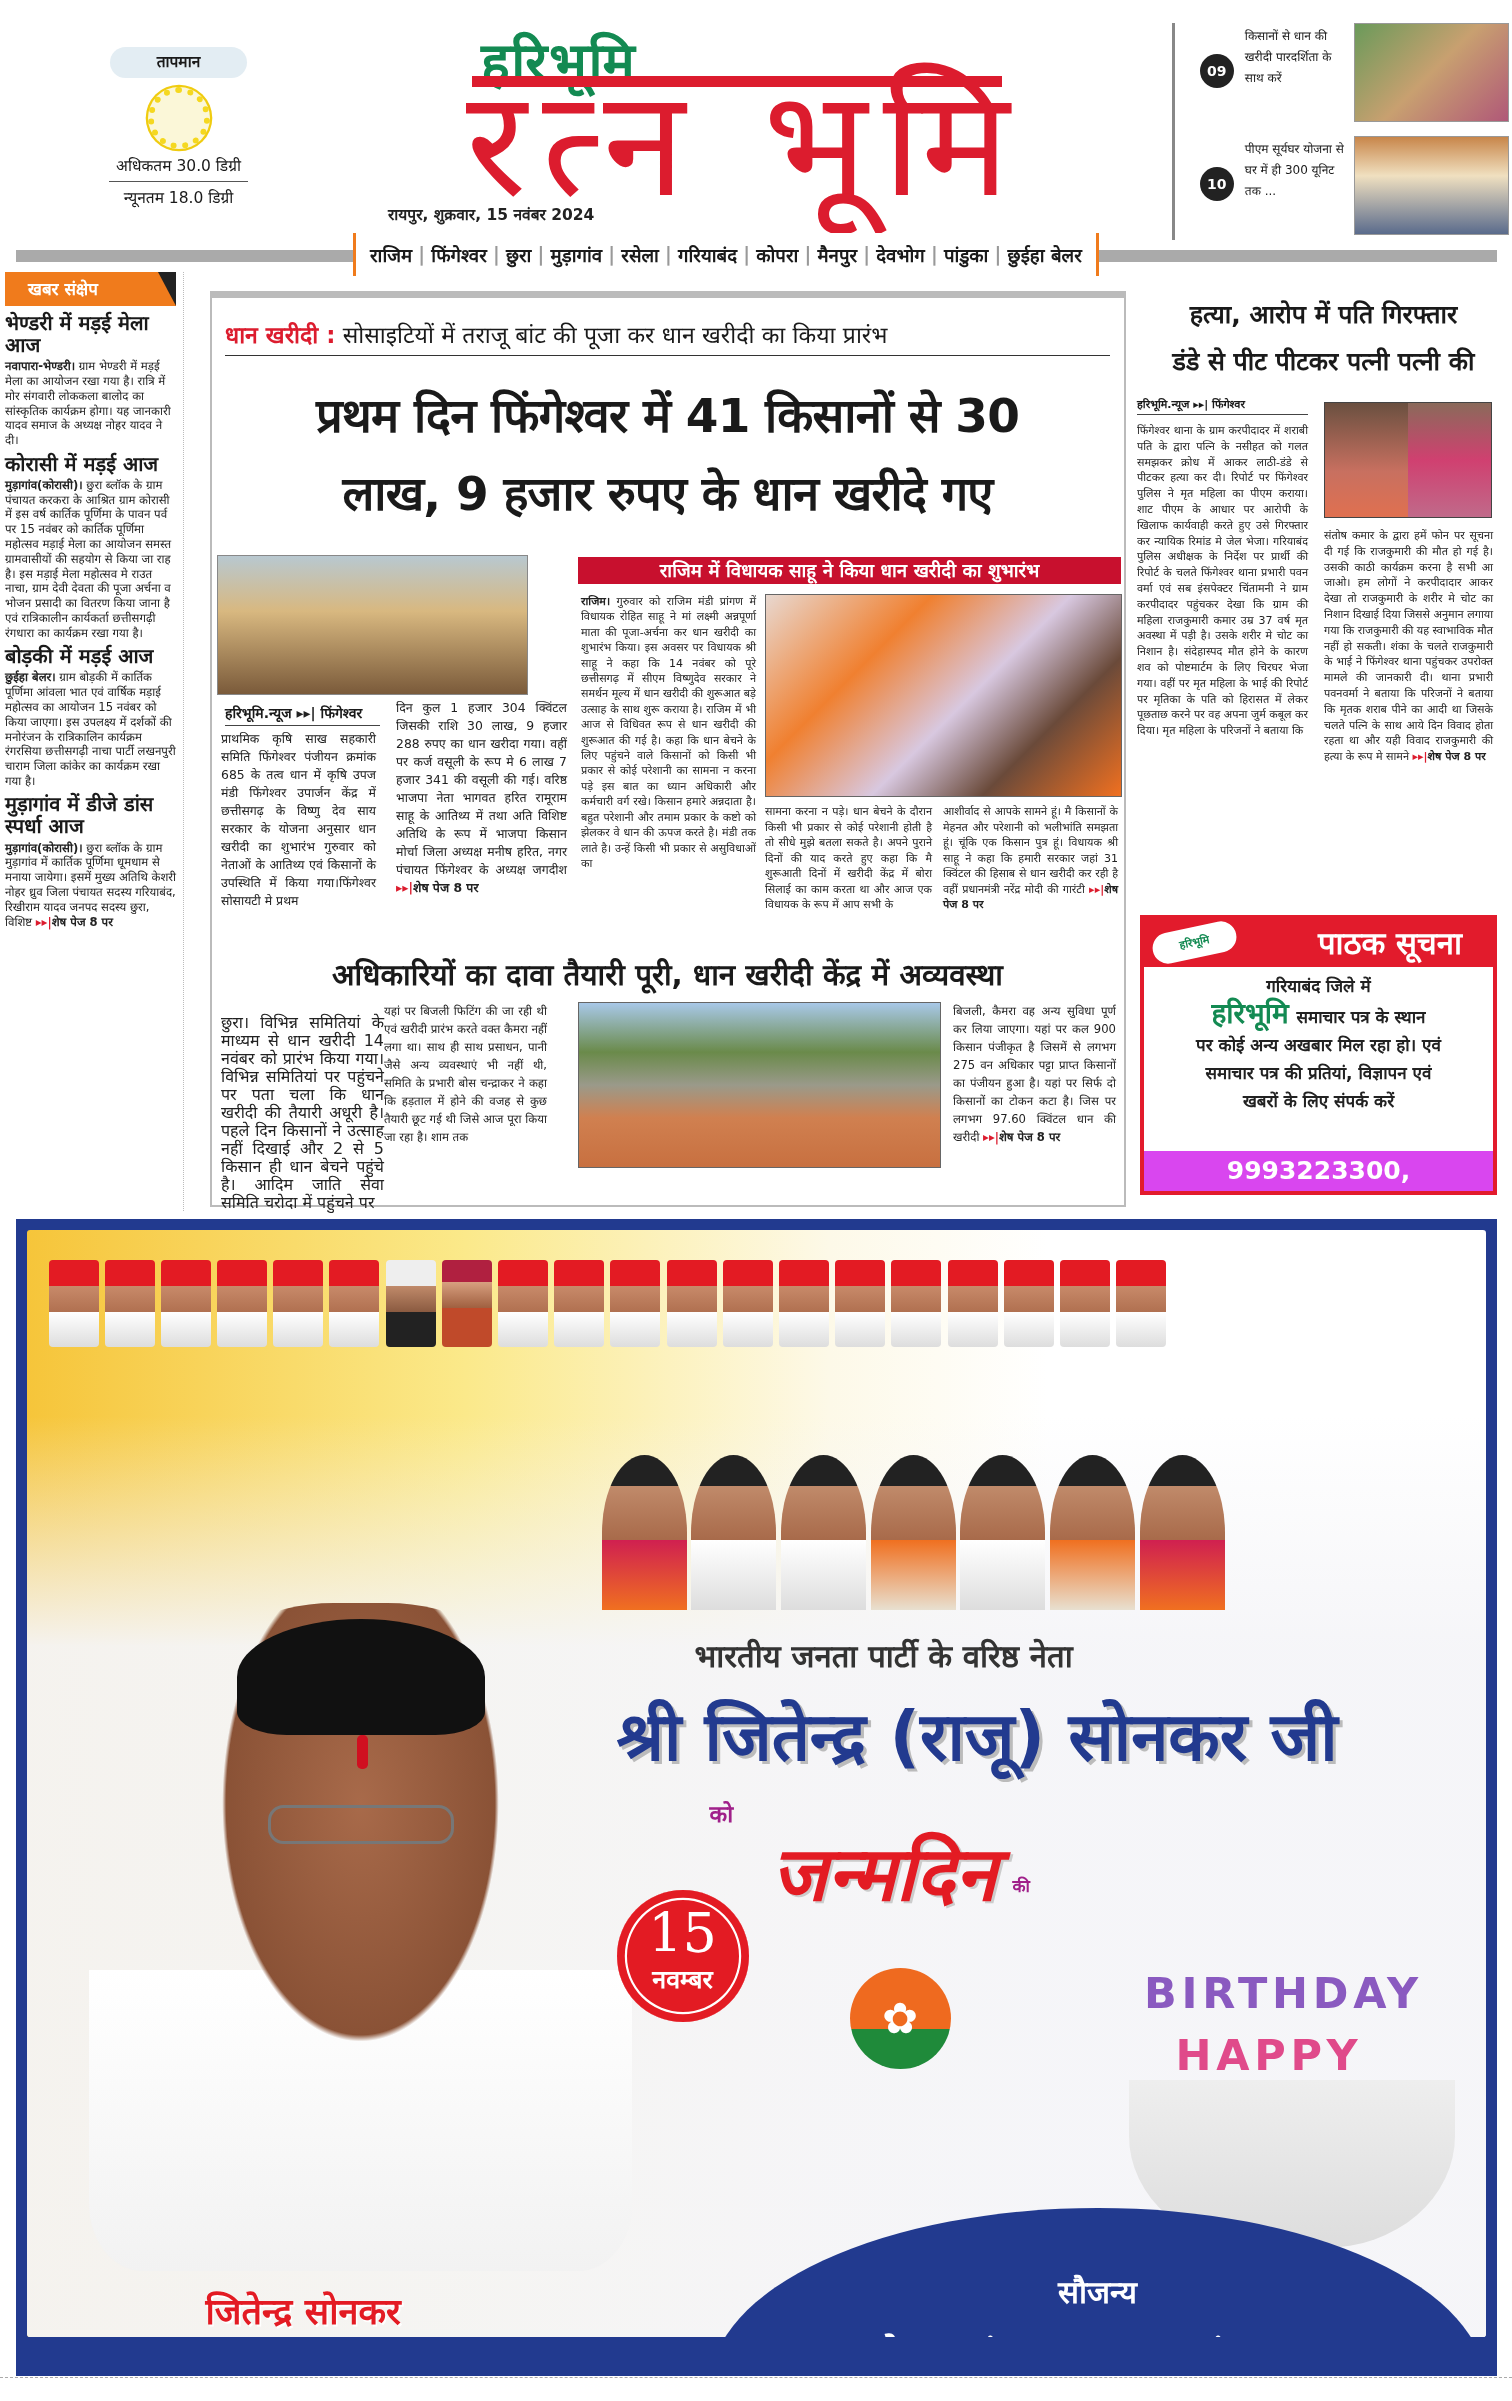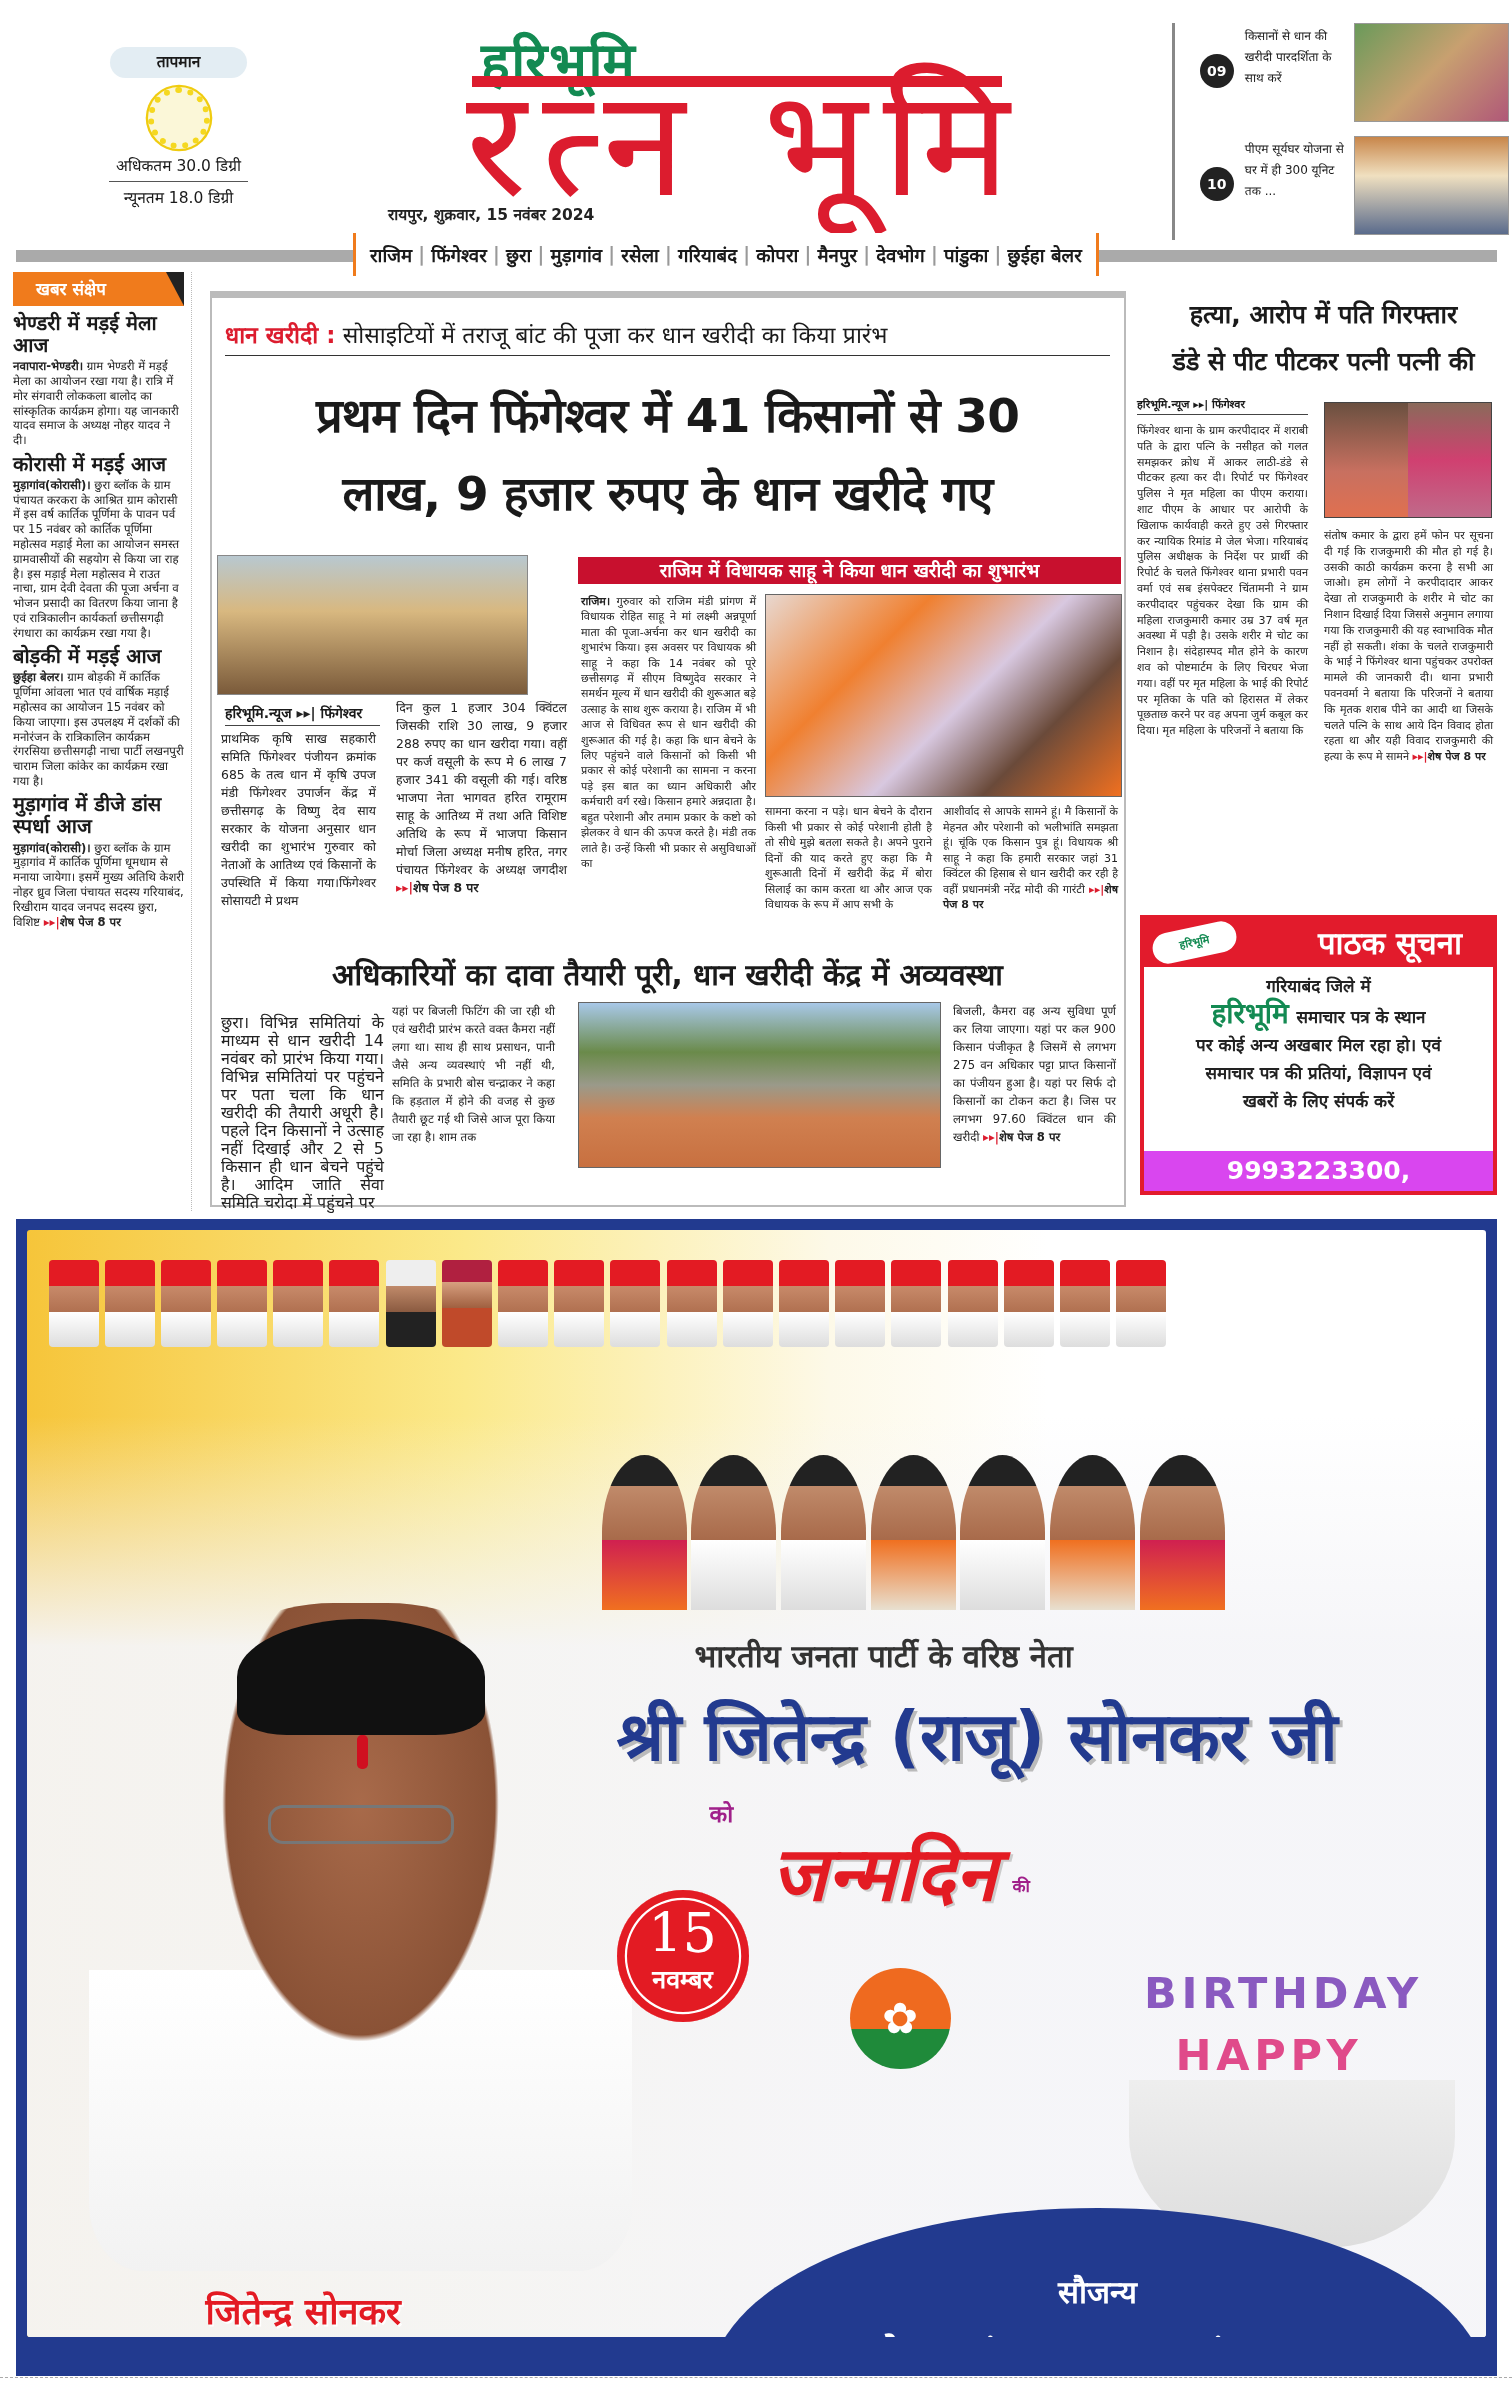--- a/index.html
+++ b/index.html
@@ -20,21 +20,21 @@
 .teaser .num{position:absolute;left:17px;top:31px;width:34px;height:34px;border-radius:50%;background:#222;color:#fff;font-weight:bold;font-size:14px;text-align:center;line-height:34px}
 .teaser .txt{position:absolute;left:62px;top:3.1px;width:109px;font-size:12px;line-height:21px}
 .teaser .img{position:absolute;left:171px;top:0;width:155px;height:99px;background:linear-gradient(135deg,#6a9a5a,#c8a070 50%,#b05878);border:0.8px solid #999}
 .teaser .img.b{background:linear-gradient(180deg,#c8864a,#f0e0c0 40%,#5a6b8c)}
 
 .navbar-line{left:15.5px;top:250px;width:1481px;height:12.4px;background:#aaa}
 .nav{left:353px;top:233px;height:43px;background:#fff;border-left:3.1px solid #f07b1c;border-right:3.1px solid #f07b1c;padding:0 7.8px;display:flex;align-items:center;font-weight:bold;font-size:18.6px}
 .nav span.item{padding:0 6.2px}
 .nav span.sep{color:#999}
 
-.leftcol{left:13px;top:272px;width:179px;height:939px;border-right:0.8px dotted #bbb;padding-right:6.2px}
+.leftcol{left:5px;top:272px;width:179px;height:939px;border-right:0.8px dotted #bbb;padding-right:6.2px}
 .brief-head{background:#f07b1c;color:#fff;font-weight:bold;font-size:17px;height:34px;line-height:34px;padding-left:23px;position:relative;width:171px;margin-bottom:6.2px}
 .brief-head:after{content:"";position:absolute;right:0;top:0;border-top:34px solid #222;border-left:18.6px solid transparent}
 .brief h3{font-size:20px;line-height:22px;margin:4.7px 0 3.1px}
 .brief p{font-size:11.6px;line-height:14.8px;color:#222}
 .brief p b{font-weight:bold}
 
 .mainbox{left:210px;top:291px;width:916px;height:916px;border:2.3px solid #bbb;border-top:7.8px solid #bbb}
 .kicker{left:225px;top:318px;width:885px;font-size:23px;border-bottom:1.6px solid #333;padding-bottom:4.7px}
 .kicker .red{color:#dc1c2e;font-weight:bold}
 .headline{left:217px;top:377px;width:901px;text-align:center;font-size:47px;font-weight:bold;line-height:78px;letter-spacing:-0.8px}
@@ -199,21 +199,21 @@
 </div>
 <div class="abs photo2"></div>
 <div class="abs col" style="left:765px;top:804px;width:167px;font-size:11px;line-height:15.5px">सामना करना न पड़े। धान बेचने के दौरान किसी भी प्रकार से कोई परेशानी होती है तो सीधे मुझे बतला सकते है। अपने पुराने दिनों की याद करते हुए कहा कि मै शुरूआती दिनों में खरीदी केंद्र में बोरा सिलाई का काम करता था और आज एक विधायक के रूप में आप सभी के</div>
 <div class="abs col" style="left:943px;top:804px;width:175px;font-size:11px;line-height:15.5px">
   <span>आशीर्वाद से आपके सामने हूं। मै किसानों के मेहनत और परेशानी को भलीभांति समझता हूं। चूंकि एक किसान पुत्र हूं। विधायक श्री साहू ने कहा कि हमारी सरकार जहां 31 क्विंटल की हिसाब से धान खरीदी कर रही है वहीं प्रधानमंत्री नरेंद्र मोदी की गारंटी</span>
   <span class="more"><span class="arr">▸▸|</span><span>शेष पेज 8 पर</span></span>
 </div>
 
 <div class="abs sec2-head">अधिकारियों का दावा तैयारी पूरी, धान खरीदी केंद्र में अव्यवस्था</div>
 <div class="abs col" style="left:221px;top:1014px;width:163px;font-size:16px;line-height:18px">छुरा। विभिन्न समितियां के माध्यम से धान खरीदी 14 नवंबर को प्रारंभ किया गया। विभिन्न समितियां पर पहुंचने पर पता चला कि धान खरीदी की तैयारी अधूरी है। पहले दिन किसानों ने उत्साह नहीं दिखाई और 2 से 5 किसान ही धान बेचने पहुंचे है। आदिम जाति सेवा समिति चरोदा में पहुंचने पर</div>
-<div class="abs col" style="left:392px;top:1002px;width:163px;font-size:11.6px;line-height:18px">यहां पर बिजली फिटिंग की जा रही थी एवं खरीदी प्रारंभ करते वक्त कैमरा नहीं लगा था। साथ ही साथ प्रसाधन, पानी जैसे अन्य व्यवस्थाएं भी नहीं थी, समिति के प्रभारी बोस चन्द्राकर ने कहा कि हड़ताल में होने की वजह से कुछ तैयारी छूट गई थी जिसे आज पूरा किया जा रहा है। शाम तक</div>
+<div class="abs col" style="left:384px;top:1002px;width:163px;font-size:11.6px;line-height:18px">यहां पर बिजली फिटिंग की जा रही थी एवं खरीदी प्रारंभ करते वक्त कैमरा नहीं लगा था। साथ ही साथ प्रसाधन, पानी जैसे अन्य व्यवस्थाएं भी नहीं थी, समिति के प्रभारी बोस चन्द्राकर ने कहा कि हड़ताल में होने की वजह से कुछ तैयारी छूट गई थी जिसे आज पूरा किया जा रहा है। शाम तक</div>
 <div class="abs photo3"></div>
 <div class="abs col" style="left:953px;top:1002px;width:163px;font-size:11.6px;line-height:18px">
   <span>बिजली, कैमरा वह अन्य सुविधा पूर्ण कर लिया जाएगा। यहां पर कल 900 किसान पंजीकृत है जिसमें से लगभग 275 वन अधिकार पट्टा प्राप्त किसानों का पंजीयन हुआ है। यहां पर सिर्फ दो किसानों का टोकन कटा है। जिस पर लगभग 97.60 क्विंटल धान की खरीदी</span>
   <span class="more"><span class="arr">▸▸|</span><span>शेष पेज 8 पर</span></span>
 </div>
 
 <div class="abs rhead">
   <div>हत्या, आरोप में पति गिरफ्तार</div>
   <div>डंडे से पीट पीटकर पत्नी पत्नी की</div>
 </div>

